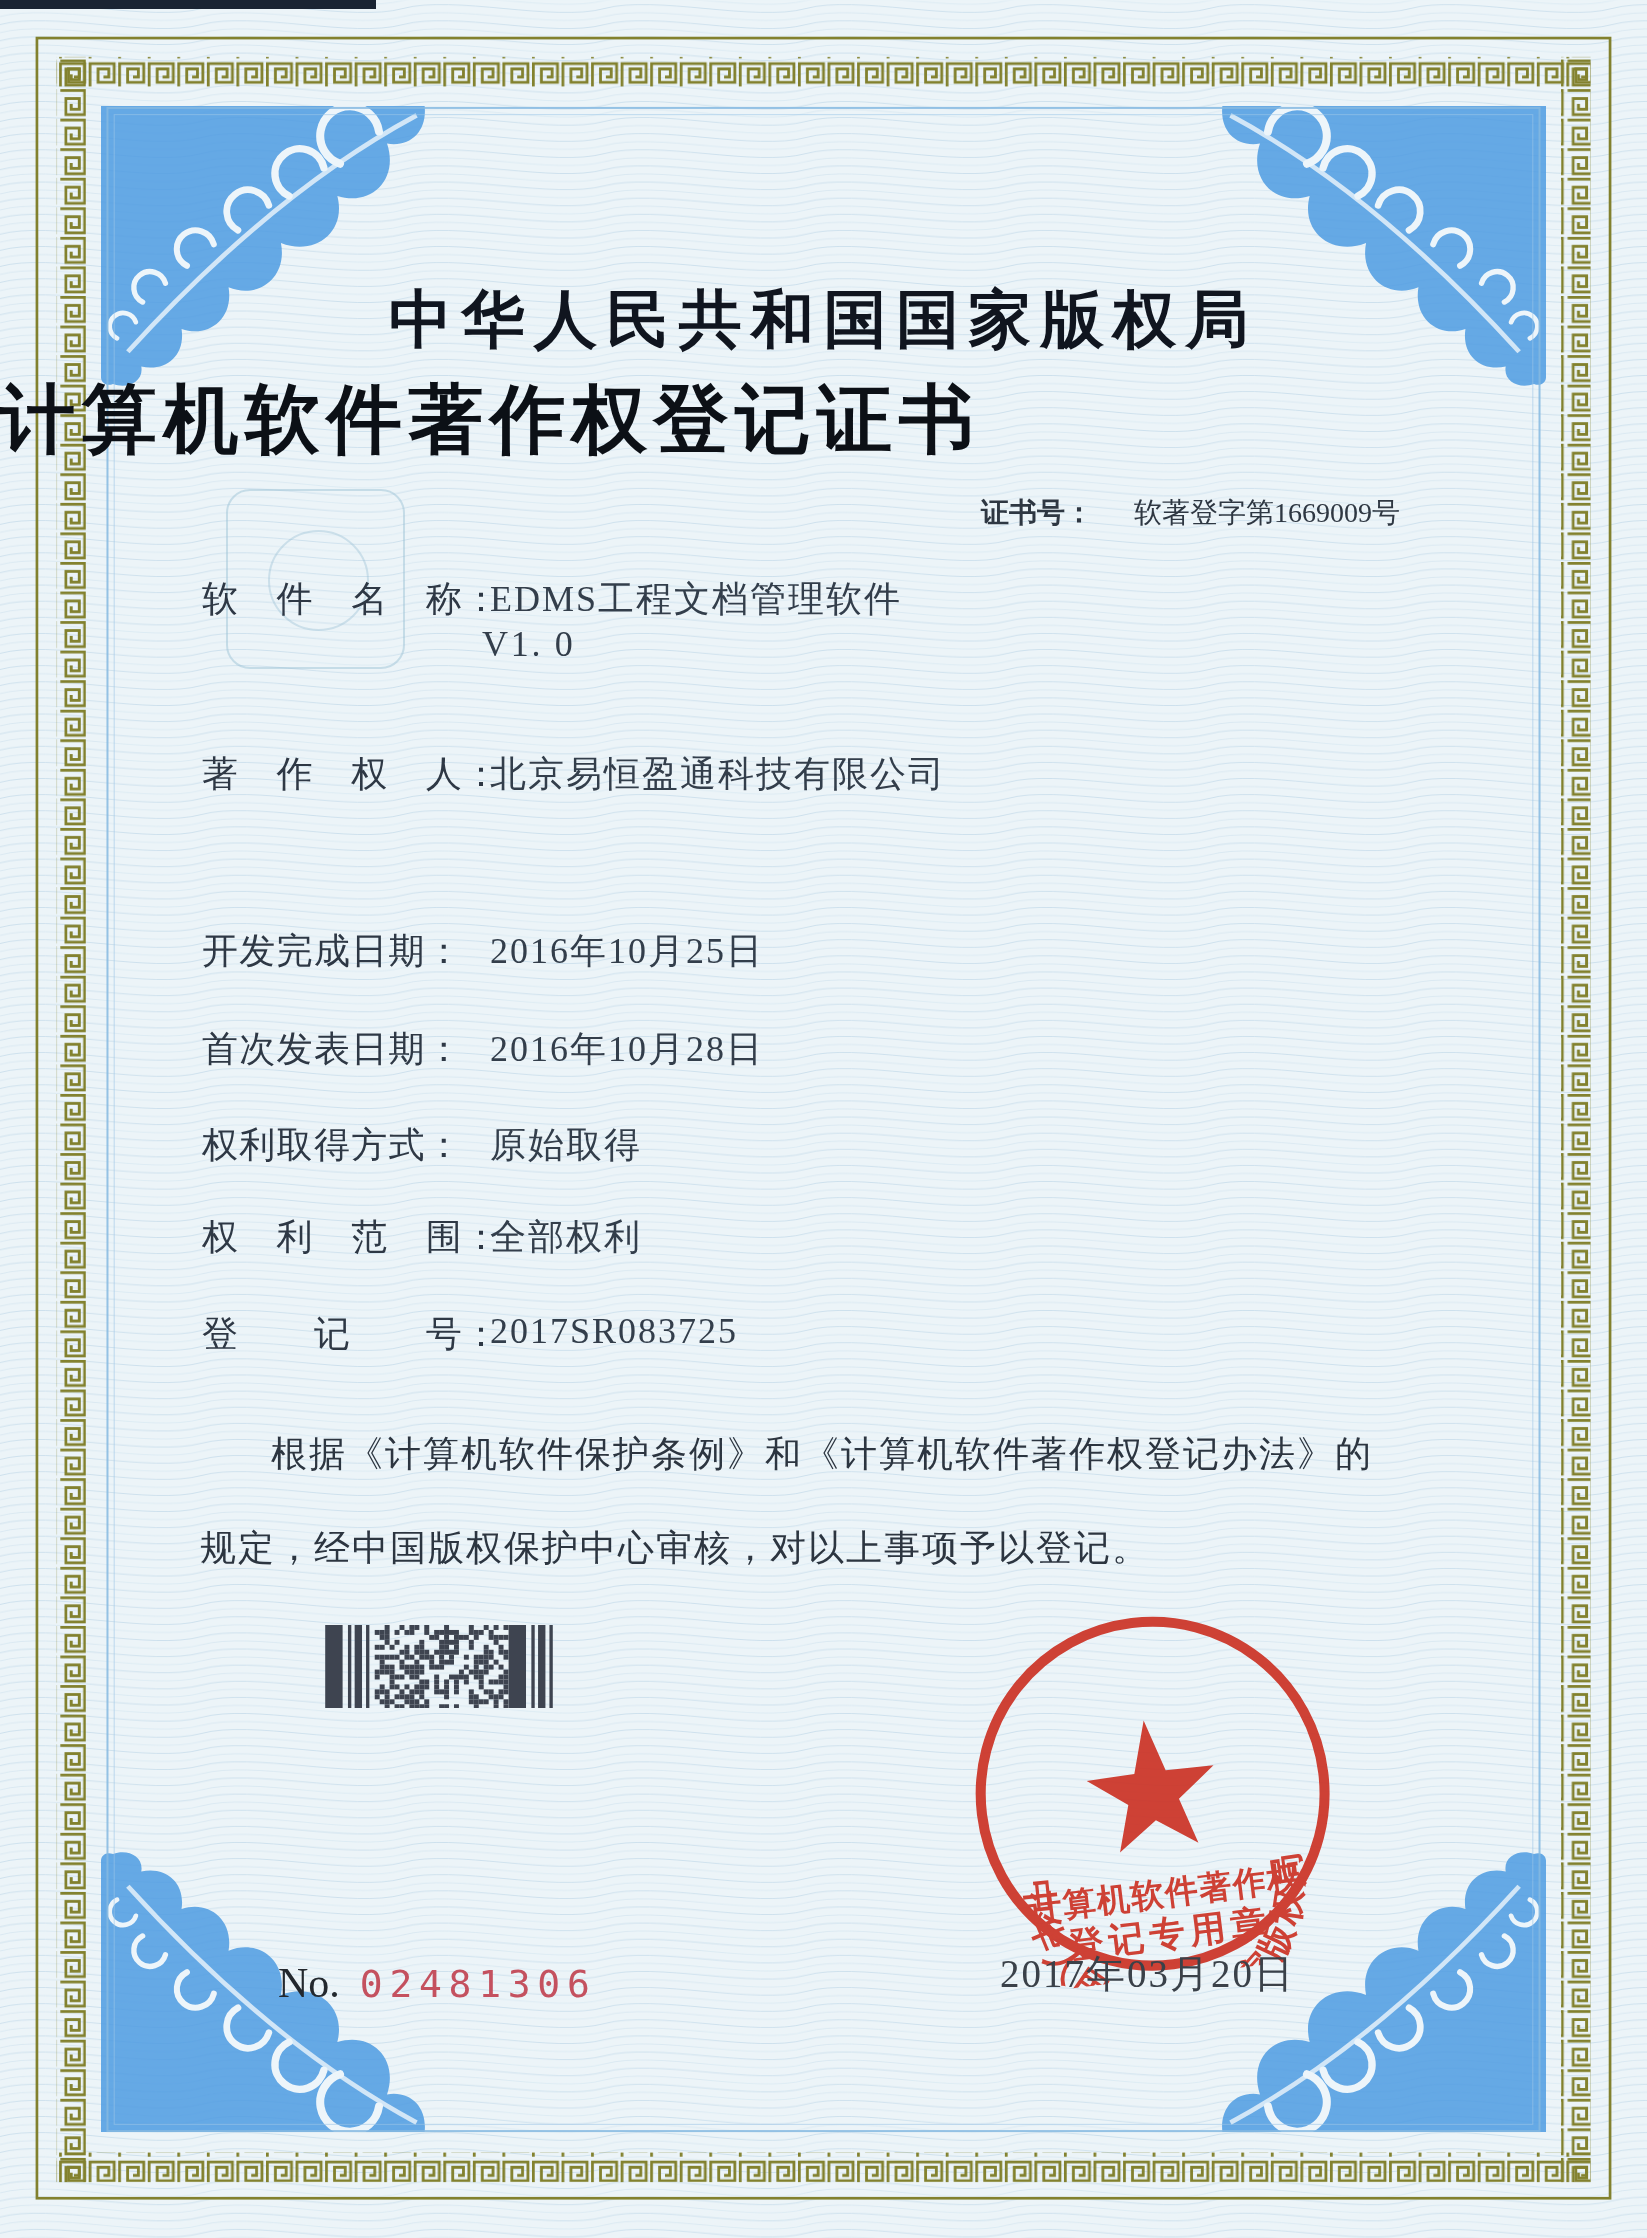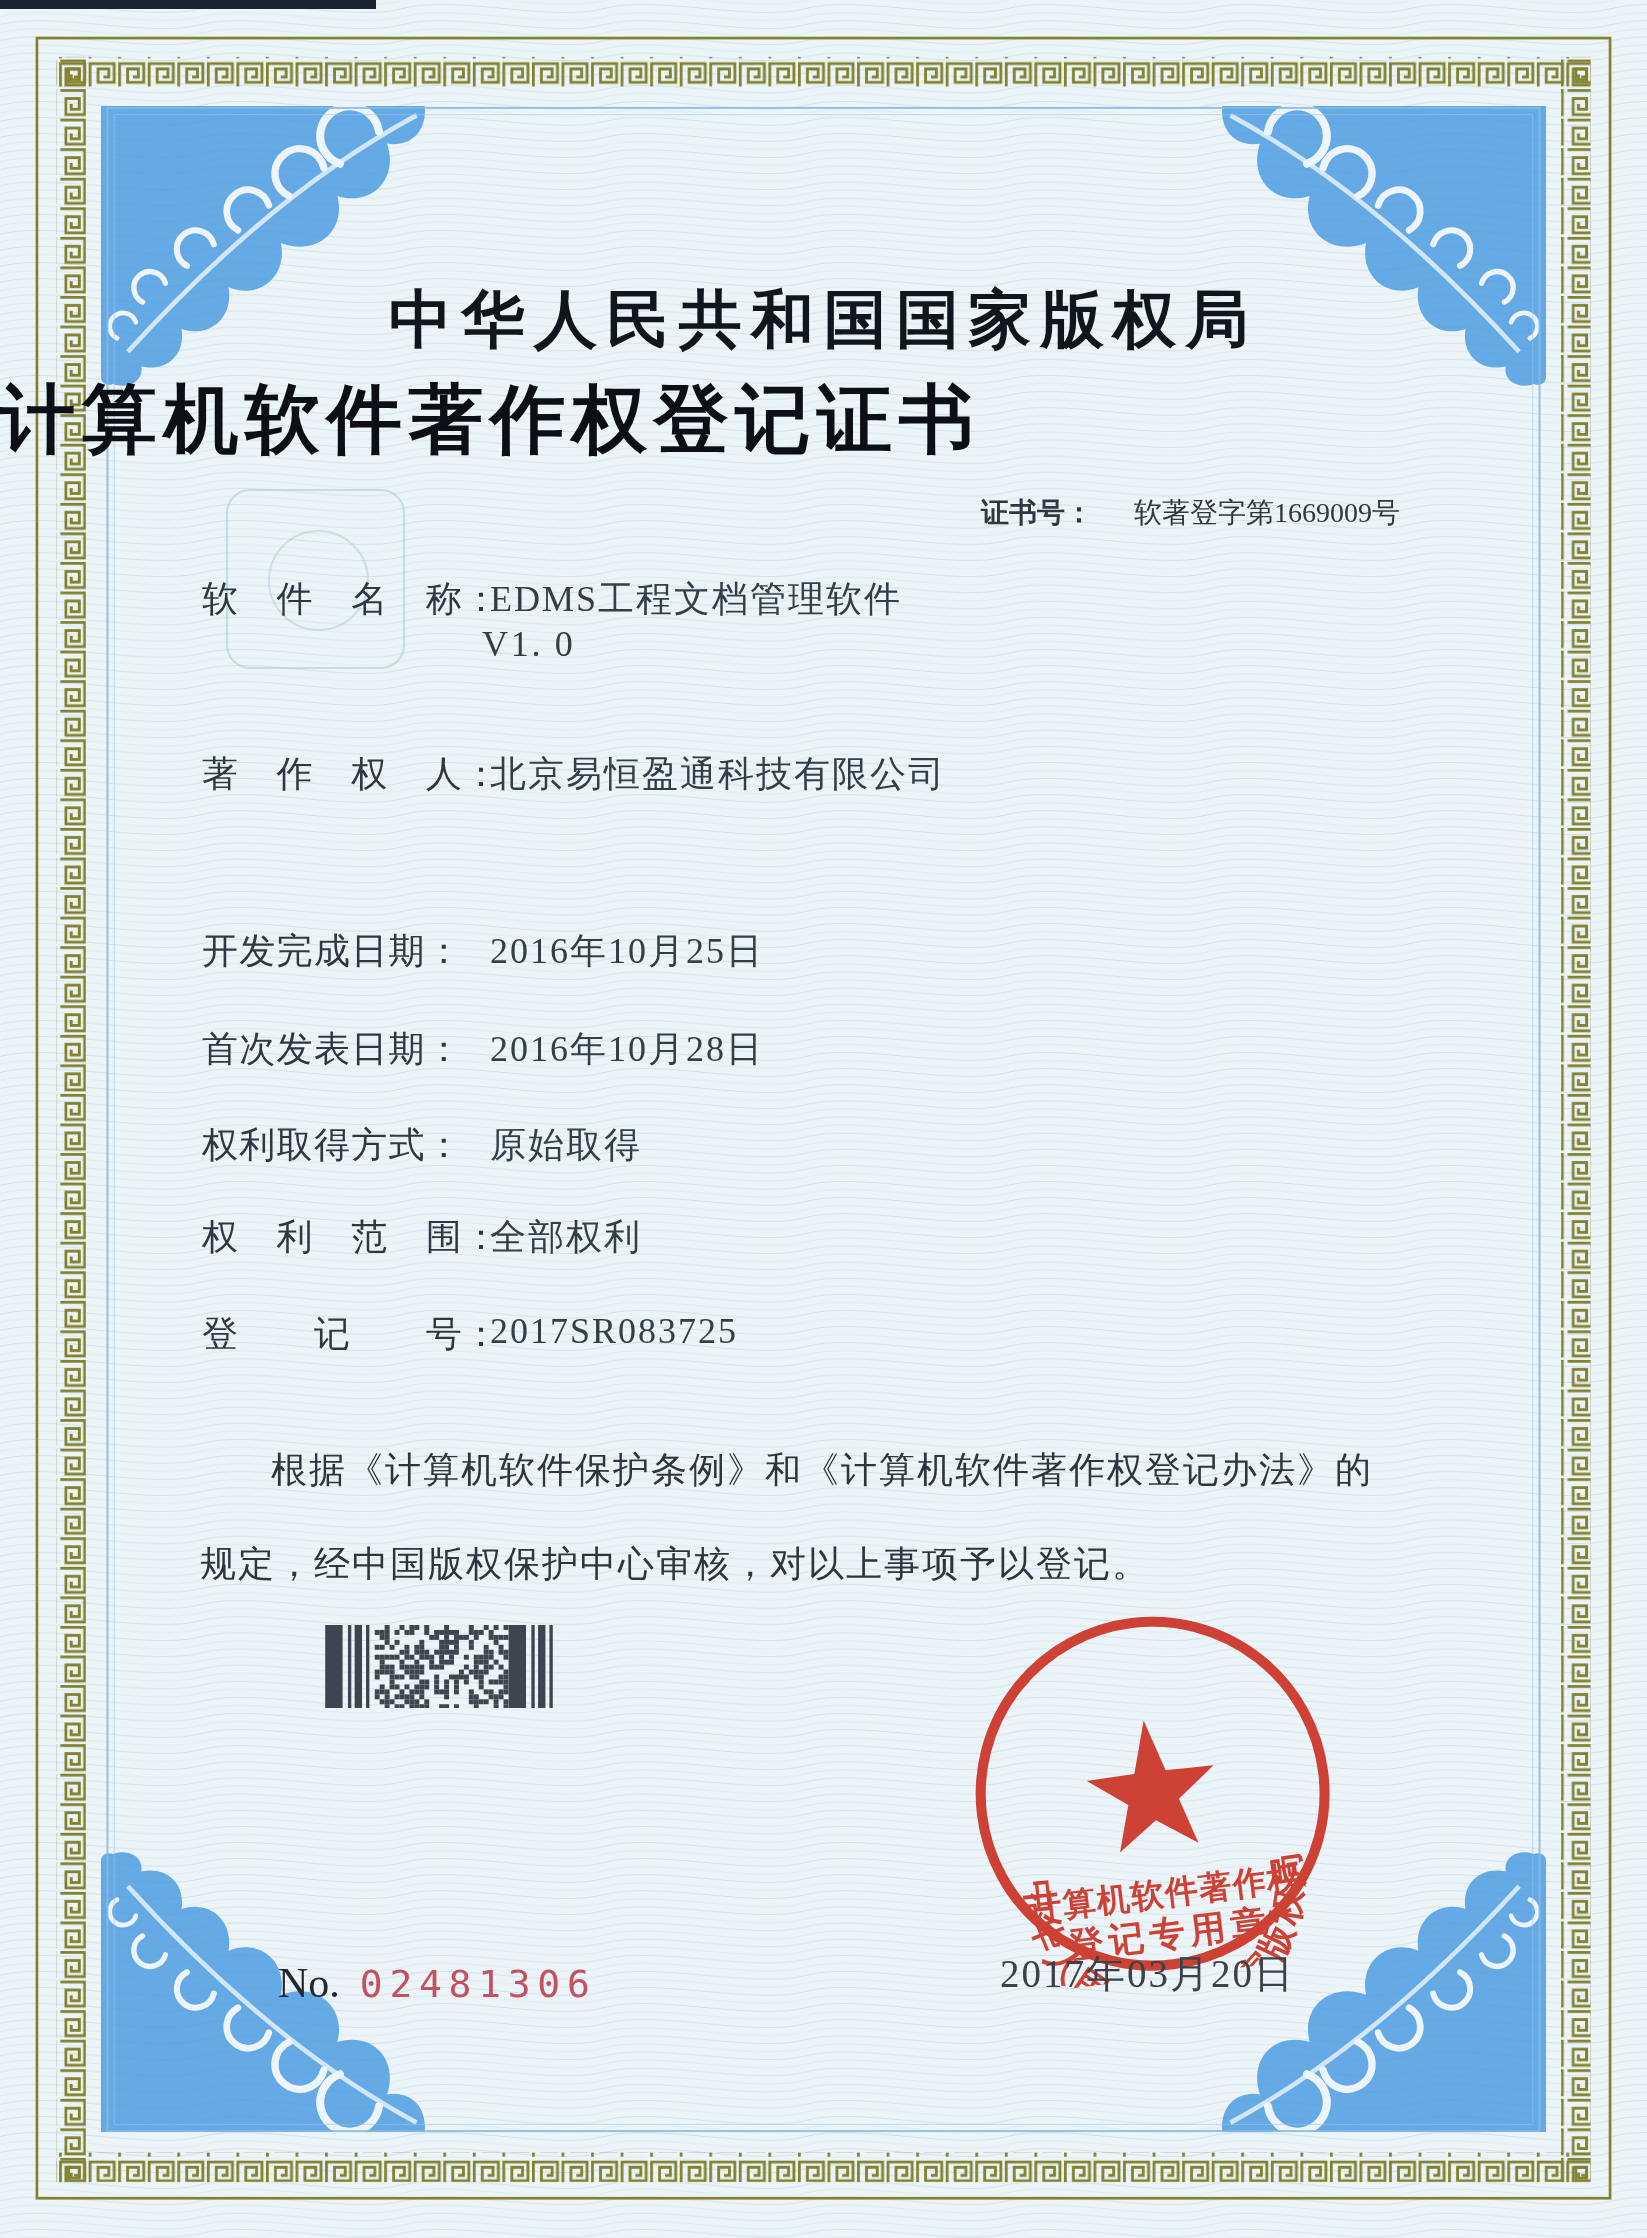--- a/index.html
+++ b/index.html
@@ -31,21 +31,21 @@
   #cert-title{left:0;top:370px;width:100%;text-align:left;font-size:75px;font-weight:700;letter-spacing:6.7px;color:#0c1016;}
   #certno{left:981px;top:494px;font-size:28px;color:#2e3742;font-weight:700;}
   #certno .val{margin-left:41px;font-weight:400;}
 
   .row{position:absolute;left:0;width:100%;height:60px;z-index:3;}
   .row .lab{position:absolute;left:202px;font-size:36px;color:#2e3845;letter-spacing:1.3px;}
   .row .val{position:absolute;left:482px;font-size:36px;color:#333e4b;letter-spacing:2px;margin-left:8px;}
   #r1{top:575px}#r2{top:750px}#r3{top:927px}#r4{top:1025px}#r5{top:1121px}#r6{top:1213px}#r7{top:1310px}
   #val2{position:absolute;left:482px;top:623px;font-size:36px;color:#333e4b;letter-spacing:2.7px;z-index:3;}
 
-  .stline{position:absolute;font-size:36px;color:#2c3540;letter-spacing:2px;z-index:3;margin-top:16px;}
+  .stline{position:absolute;font-size:36px;color:#2c3540;letter-spacing:2px;z-index:3;}
   #st1{left:271px;top:1430px;}
   #st2{left:200px;top:1524px;}
 
   #barcode-wrap{position:absolute;left:325px;top:1625px;width:232px;height:83px;z-index:3;}
 
   #seal{position:absolute;left:970px;top:1611px;width:366px;height:366px;z-index:3;transform:rotate(-7deg);opacity:.93;}
 
   #issue-date{position:absolute;left:1000px;top:1947px;font-size:39px;color:#3a4149;letter-spacing:2px;z-index:5;}
 
   #serial{position:absolute;left:278px;top:1959px;z-index:3;display:flex;align-items:baseline;}

